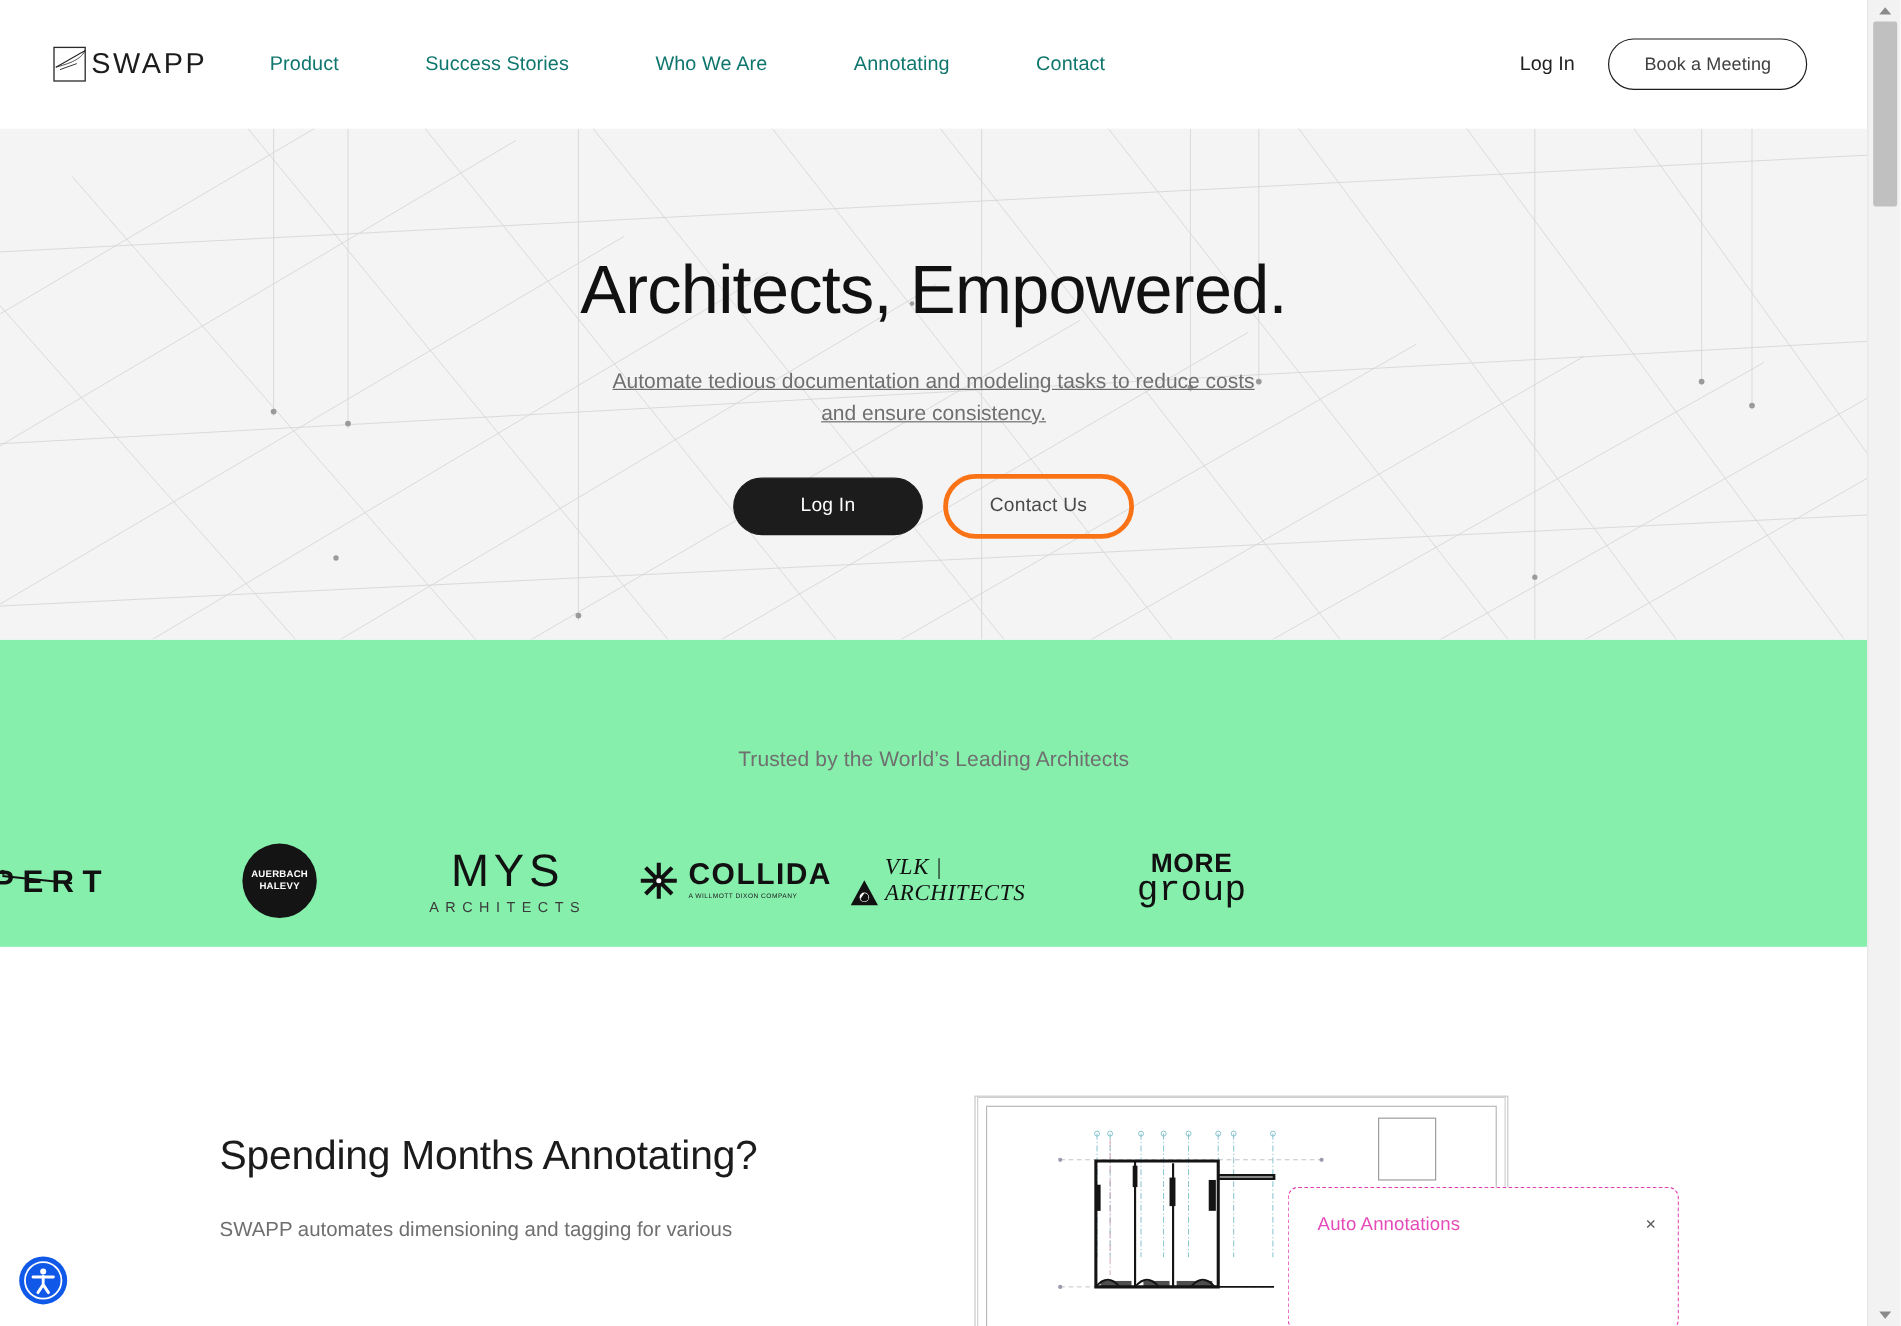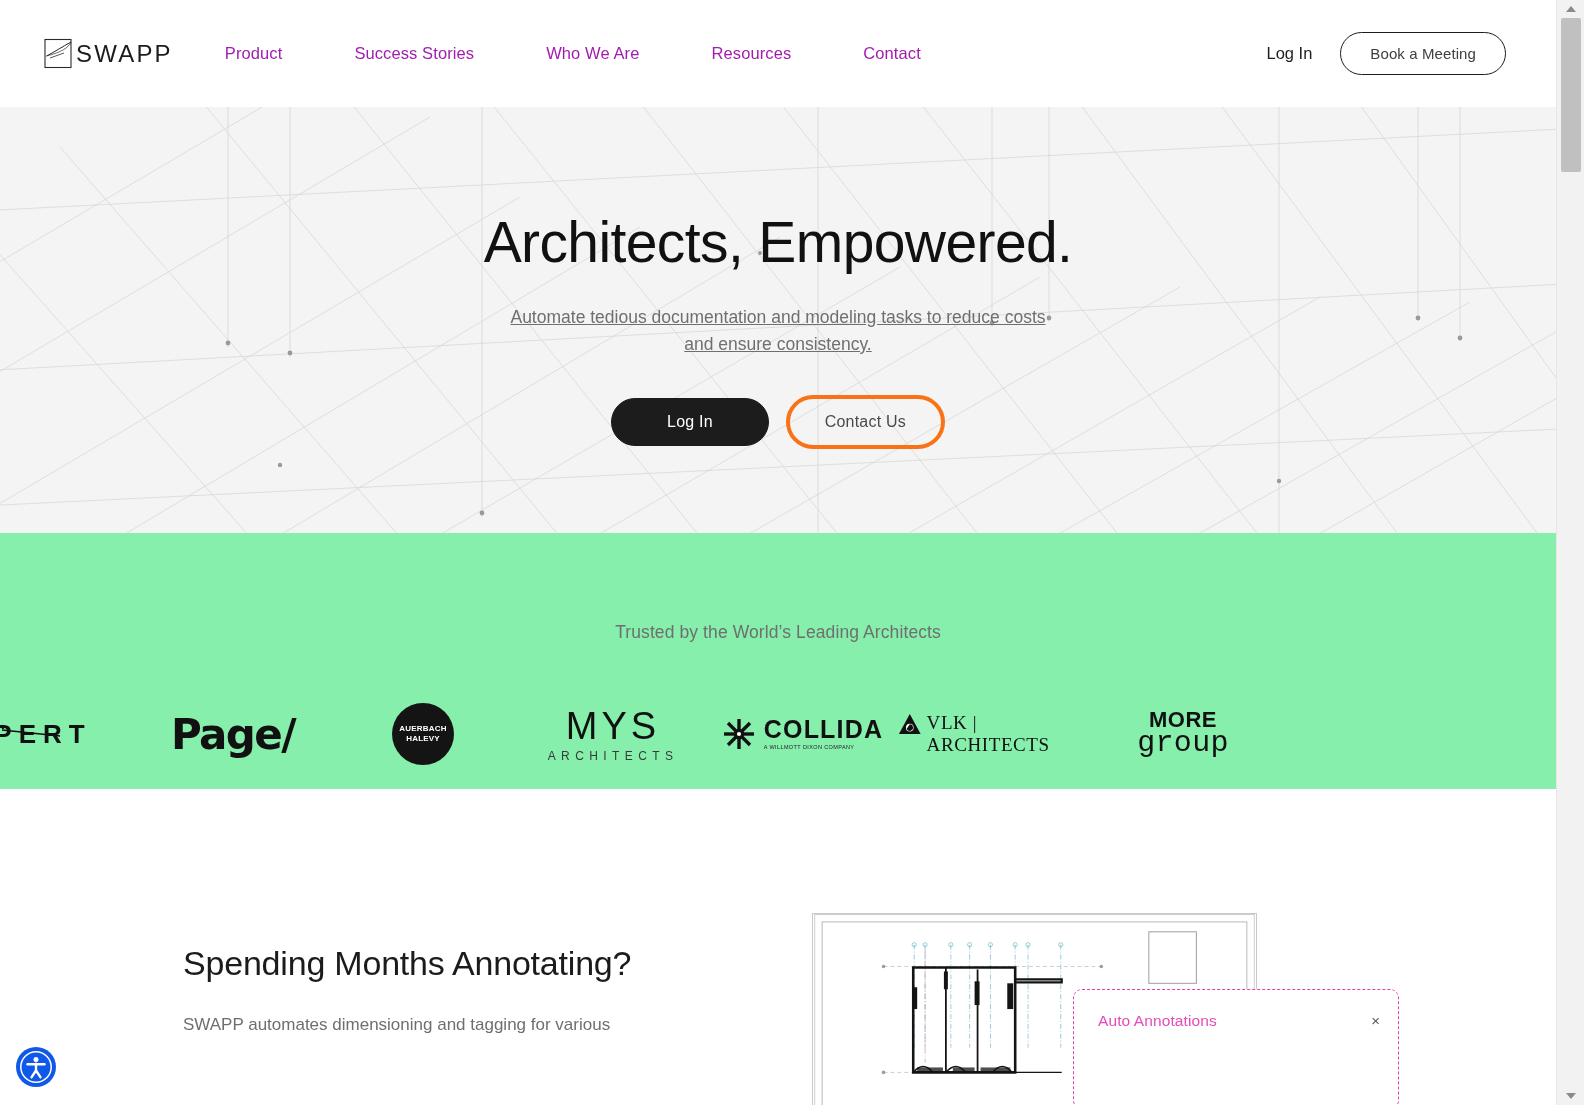--- a/index.html
+++ b/index.html
@@ -64,21 +64,21 @@
     margin-left: 1px;
   }
 
   #nav {
     display: flex;
     align-items: center;
     gap: 0px;
   }
   .nav-item {
     font-size: 16.5px;
-    color: #a21caf;
+    color: #0f766e;
     letter-spacing: .1px;
     cursor: pointer;
     padding: 8px 0;
     margin-right: 72px;
     white-space: nowrap;
   }
 
   #header-right {
     margin-left: auto;
     display: flex;
@@ -225,21 +225,21 @@
     letter-spacing: .2px; text-align: center;
   }
   .cl-mys { text-align: center; line-height: 1; }
   .cl-mys .big { font-size: 38px; letter-spacing: 4px; font-weight: 400; display: block; }
   .cl-mys .small { font-size: 12px; letter-spacing: 5.4px; color: #3a3a3a; display: block; margin-top: 5px; }
   .cl-collida { display: flex; align-items: center; gap: 9px; }
   .cl-collida .burst { width: 32px; height: 32px; }
   .cl-collida .txt { line-height: 1; }
   .cl-collida .txt .big { font-size: 25px; letter-spacing: 1.2px; font-weight: 700; display:block; }
   .cl-collida .txt .small { font-size: 5.5px; letter-spacing: .4px; display:block; margin-top:3px; color:#222; }
-  .cl-vlk { display: flex; align-items: flex-start; gap: 5px; }
+  .cl-vlk { display: flex; align-items: flex-end; gap: 5px; font-style: italic; }
   .cl-vlk .tri { width: 26px; height: 24px; }
   .cl-vlk .txt { font-size: 19px; letter-spacing: .6px; font-family: "Liberation Serif", serif; }
   .cl-more { text-align: center; line-height: .95; }
   .cl-more .big { font-size: 22px; font-weight: 800; letter-spacing: .5px; display:block; }
   .cl-more .small { font-size: 30px; font-family: Liberation Mono, monospace; display:block; letter-spacing:.3px; margin-top:-2px; }
 
   
   #annot-section {
     position: relative;
     width: 1556px;
@@ -375,21 +375,21 @@
             <path d="M6 20 L20 15" fill="none" stroke="#2a2a2a" stroke-width="0.8"></path>
           </svg>
         </span>
         <span class="wordmark">SWAPP</span>
       </div>
 
       <nav id="nav">
         <div class="nav-item">Product</div>
         <div class="nav-item">Success Stories</div>
         <div class="nav-item">Who We Are</div>
-        <div class="nav-item">Resources</div>
+        <div class="nav-item">Annotating</div>
         <div class="nav-item">Contact</div>
       </nav>
 
       <div id="header-right">
         <div id="login-link">Log In</div>
         <button id="book-btn">Book a Meeting</button>
       </div>
 
     </header>
 
@@ -471,23 +471,20 @@
           <div class="client-logo">
             <div class="cl-pert">
               <svg class="slash" viewBox="0 0 62 18" xmlns="http://www.w3.org/2000/svg">
                 <path d="M2 2 L3 6" stroke="#111" stroke-width="2"></path>
                 <path d="M2 7 L60 13" stroke="#111" stroke-width="1.6"></path>
               </svg>
               <span>PERT</span>
             </div>
           </div>
 
-          <div class="client-logo">
-            <span class="cl-page">Page/</span>
-          </div>
 
           <div class="client-logo">
             <div class="cl-auerbach">
               <span>AUERBACH</span>
               <span>HALEVY</span>
             </div>
           </div>
 
           <div class="client-logo">
             <div class="cl-mys">

